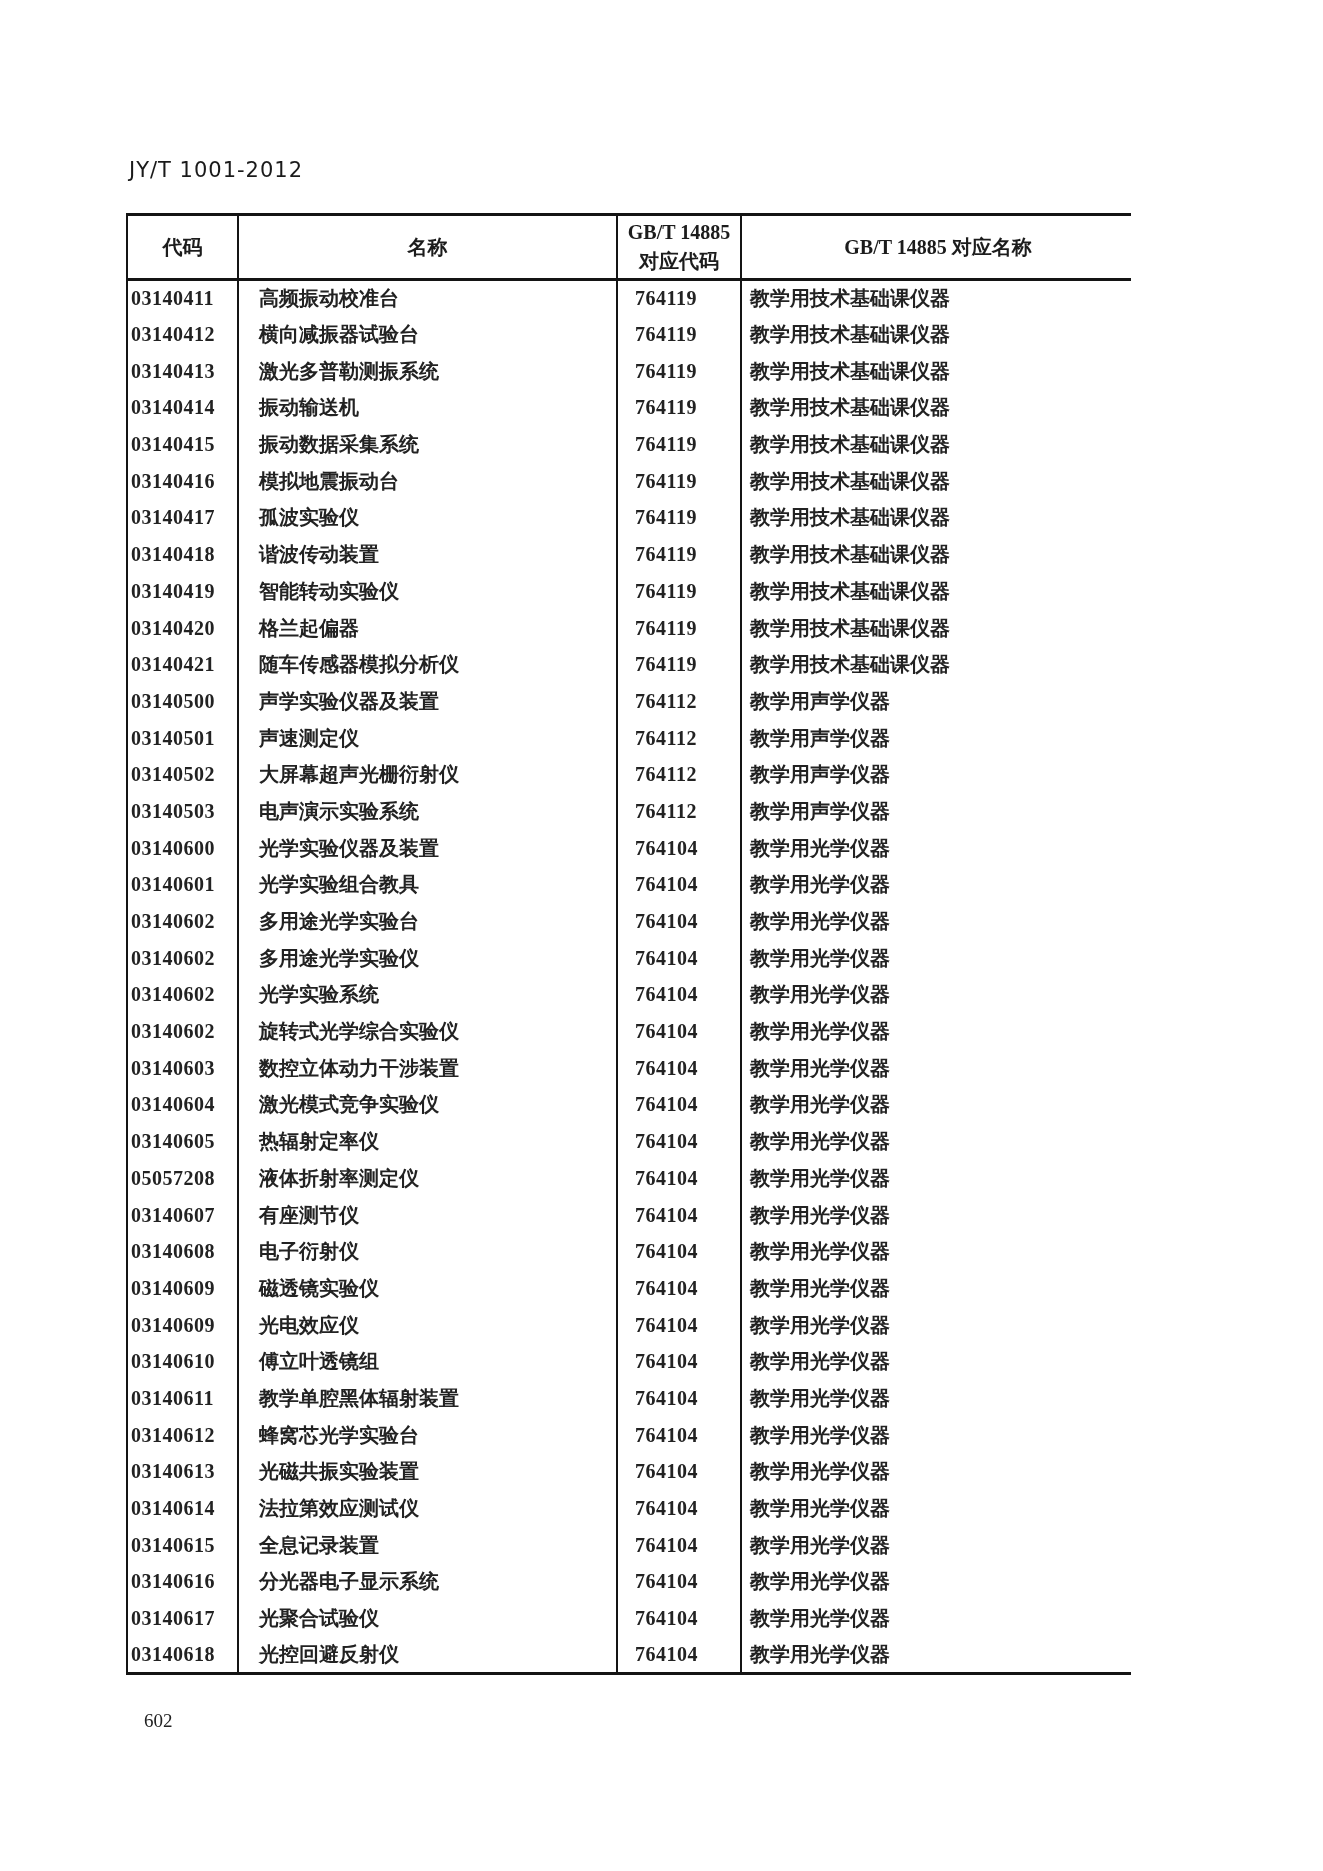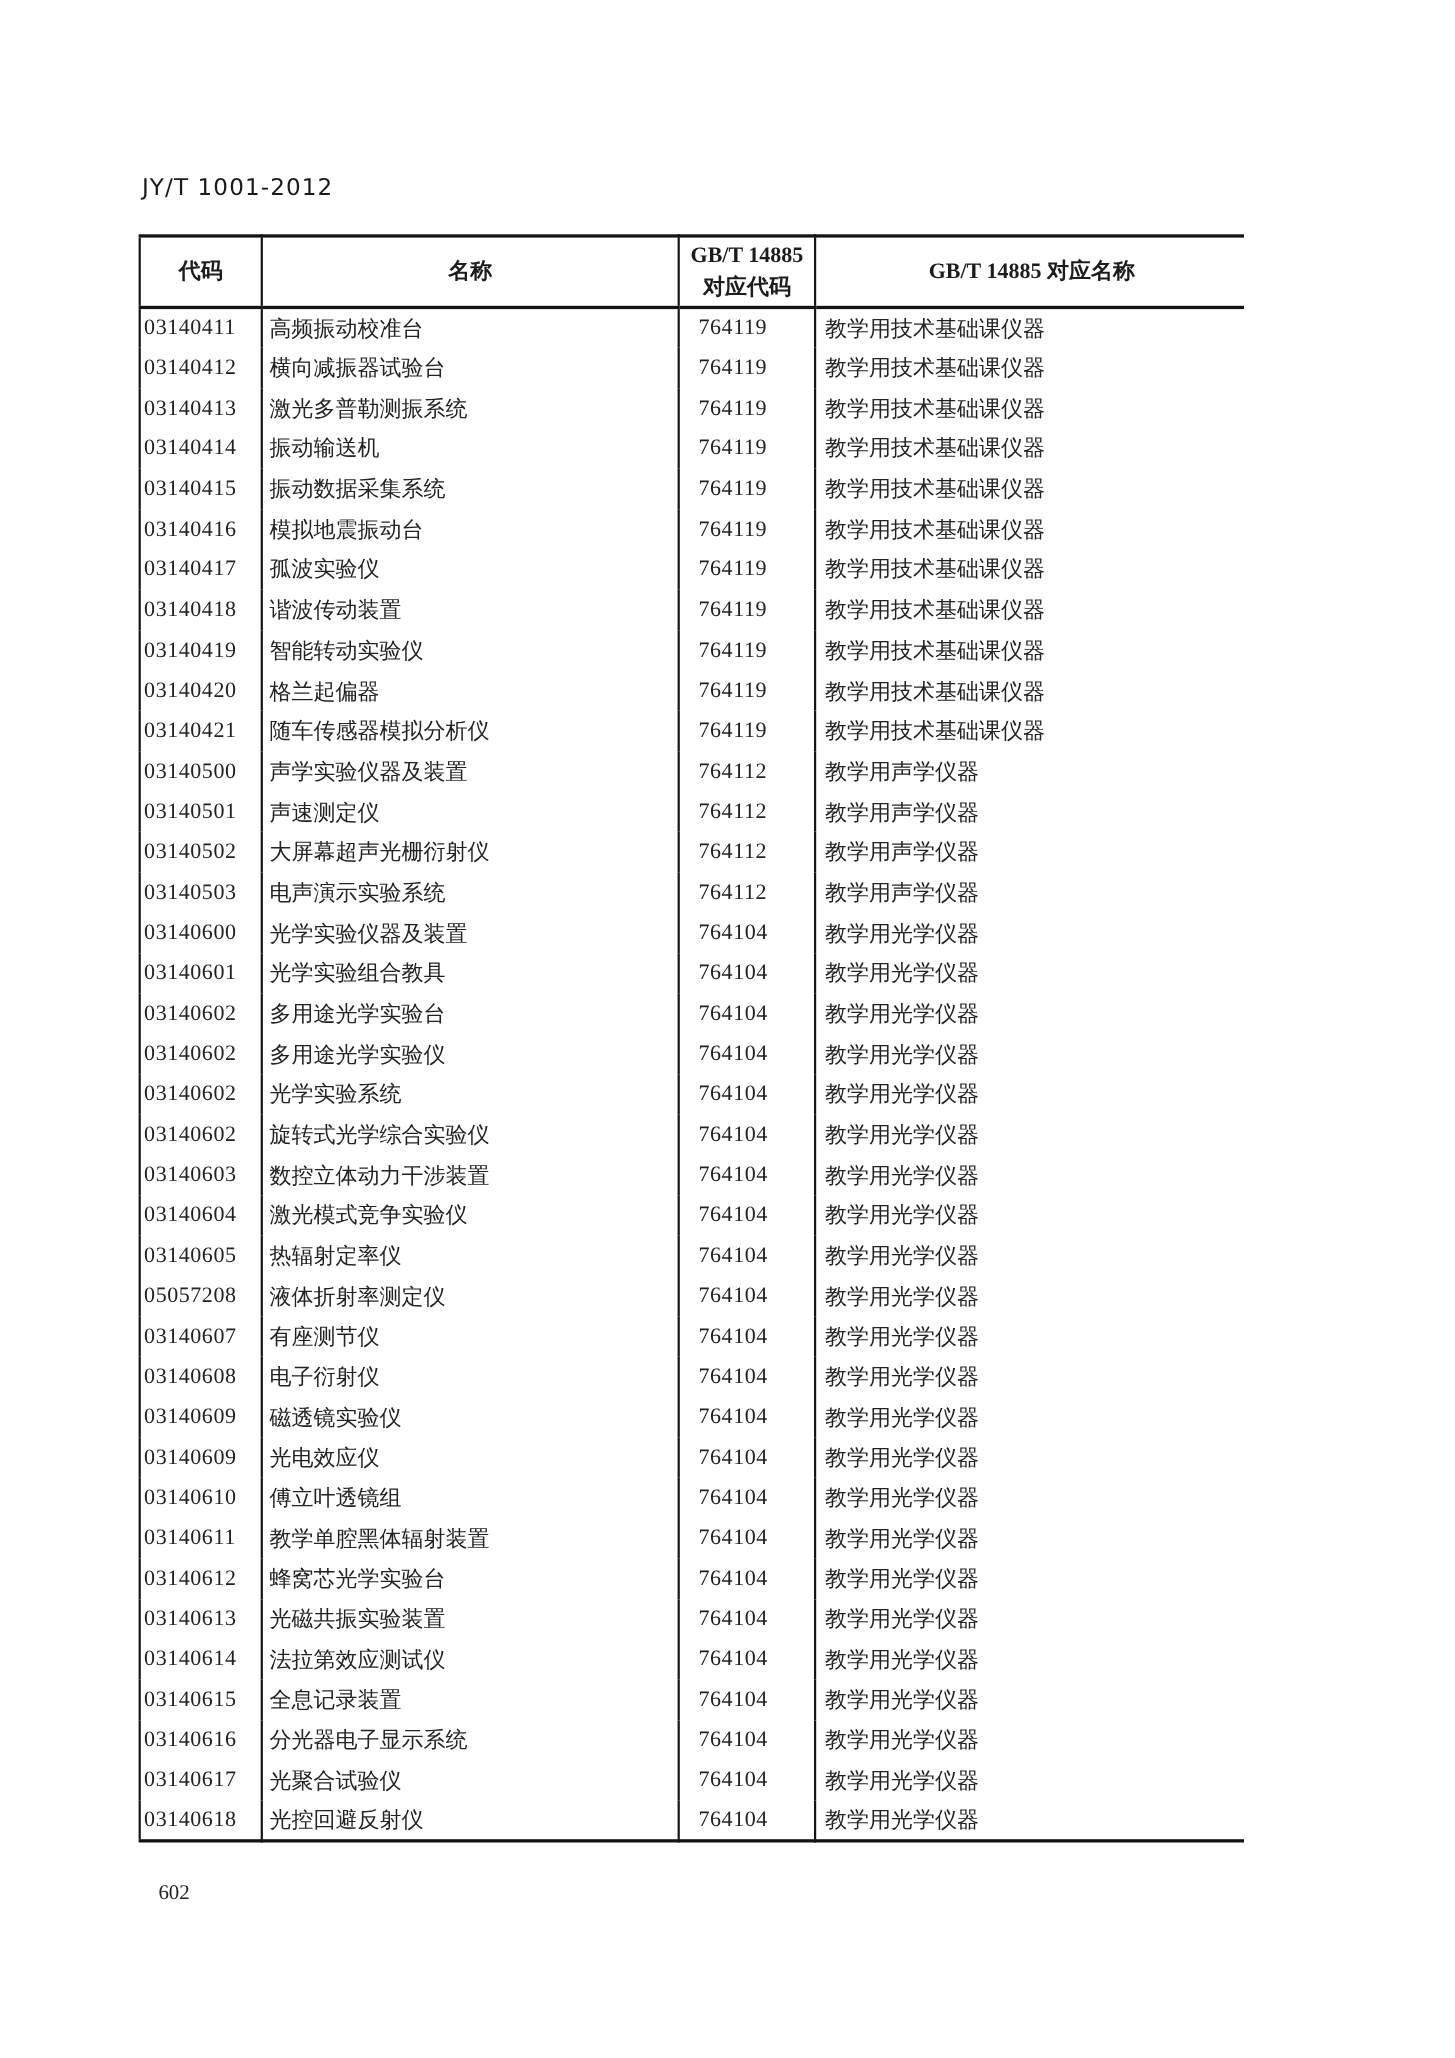--- a/index.html
+++ b/index.html
@@ -52,32 +52,33 @@
   .code-table thead th {
     border-bottom: 3px solid #141414;
     font-weight: bold;
     font-size: 20px;
     text-align: center;
     vertical-align: middle;
     line-height: 29px;
   }
   .code-table tbody tr {
     height: 36.7px;
+    font-weight: bold;
   }
   .code-table tbody td {
     font-size: 20px;
     vertical-align: middle;
     color: #222222;
   }
   .code-table tbody td:nth-child(1) {
     padding-left: 3px;
     letter-spacing: 0.5px;
   }
   .code-table tbody td:nth-child(2) {
-    padding-left: 6px;
+    padding-left: 20px;
   }
   .code-table tbody td:nth-child(3) {
     padding-left: 17px;
     letter-spacing: 0.5px;
   }
   .code-table tbody td:nth-child(4) {
     padding-left: 8px;
   }
   .page-number {
     position: absolute;

